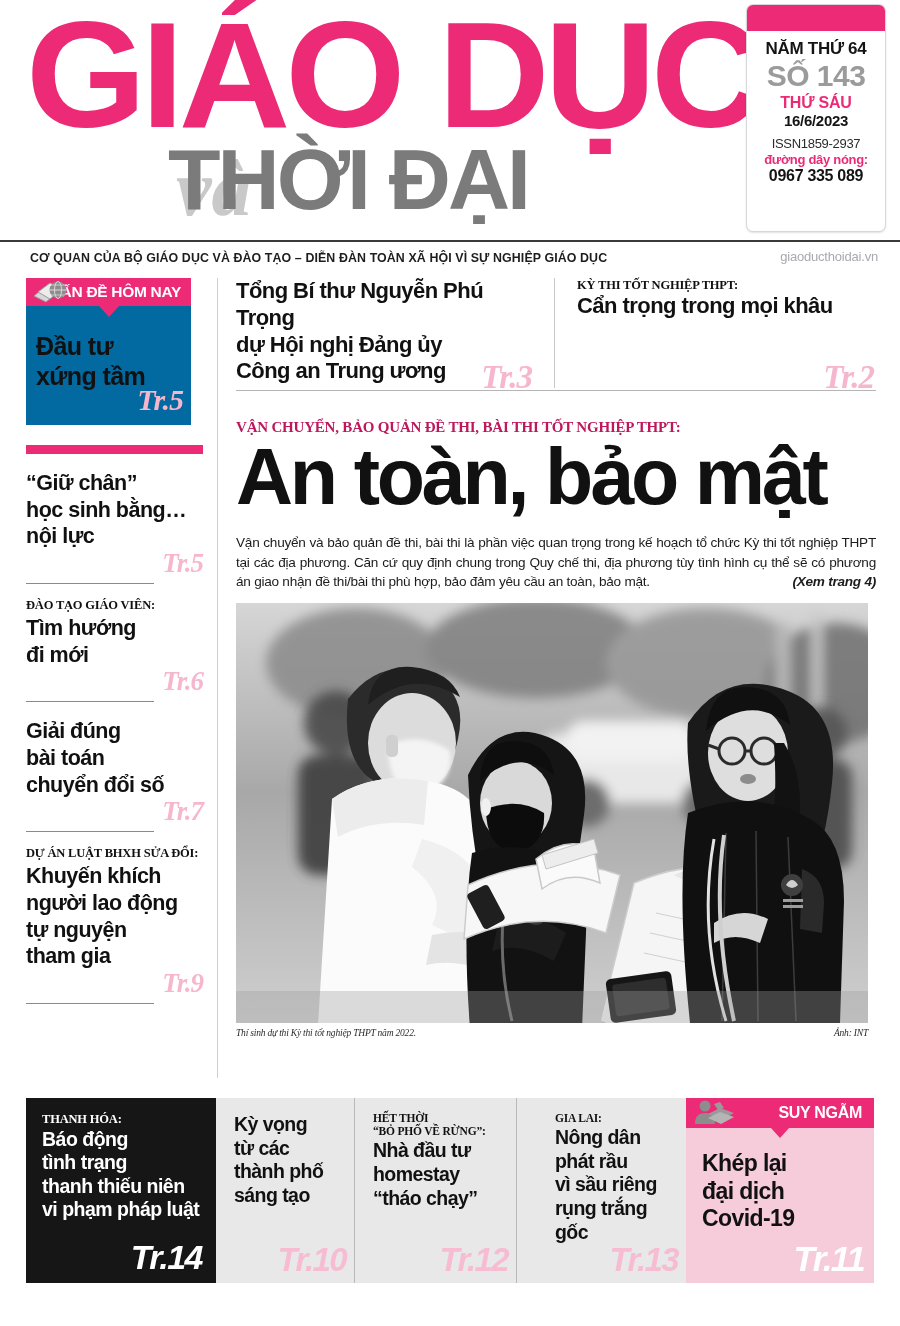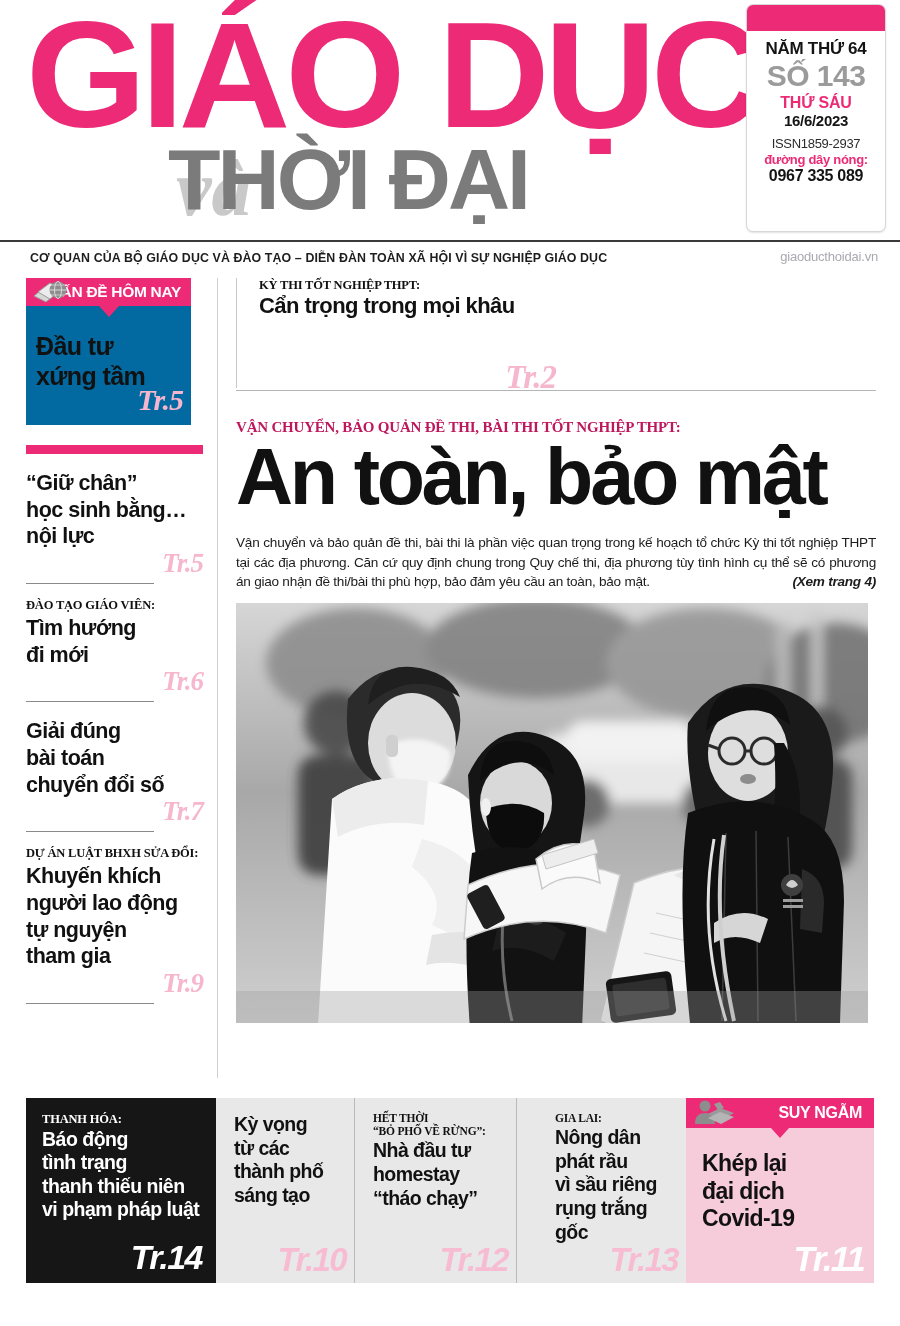--- a/index.html
+++ b/index.html
@@ -371,20 +371,27 @@
 tự nguyện
 tham gia</div>
         <div class="l-tr tr-pink">Tr.9</div>
         <div class="l-div"></div>
       </div>
     </div>
 
     <div class="right-col">
 
       <div class="teaser-row">
+        <div class="teaser t1">
+          <div class="t-kicker"></div>
+          <div class="t-title" style="white-space:pre-line">Tổng Bí thư Nguyễn Phú Trọng
+dự Hội nghị Đảng ủy
+Công an Trung ương</div>
+          <div class="t-tr tr-pink">Tr.3</div>
+        </div>
         <div class="teaser t2">
           <div class="t-kicker">KỲ THI TỐT NGHIỆP THPT:</div>
           <div class="t-title" style="white-space:pre-line">Cẩn trọng trong mọi khâu</div>
           <div class="t-tr tr-pink">Tr.2</div>
         </div>
       </div>
       <div class="top-rule"></div>
 
       <div class="main-kicker">VẬN CHUYỂN, BẢO QUẢN ĐỀ THI, BÀI THI TỐT NGHIỆP THPT:</div>
       <div class="main-headline">An toàn, bảo mật</div>
@@ -517,20 +524,24 @@
           </g>
 
           <g>
             <rect x="238" y="284" width="24" height="40" rx="4" fill="#1f1f1f" transform="rotate(-28 250 304)"></rect>
           </g>
 
           <rect x="0" y="388" width="632" height="32" fill="#9d9d9d" opacity="0.35"></rect>
         </svg>
       </div>
 
+      <div class="caption-row">
+        <span>Thí sinh dự thi Kỳ thi tốt nghiệp THPT năm 2022.</span>
+        <span>Ảnh: INT</span>
+      </div>
     </div>
   </div>
 
   <div class="bottom-strip">
 
     <div class="bs-cell bs-dark">
       <div class="bs-kicker-d">THANH HÓA:</div>
       <div class="bs-title-d" style="white-space:pre-line">Báo động
 tình trạng
 thanh thiếu niên

